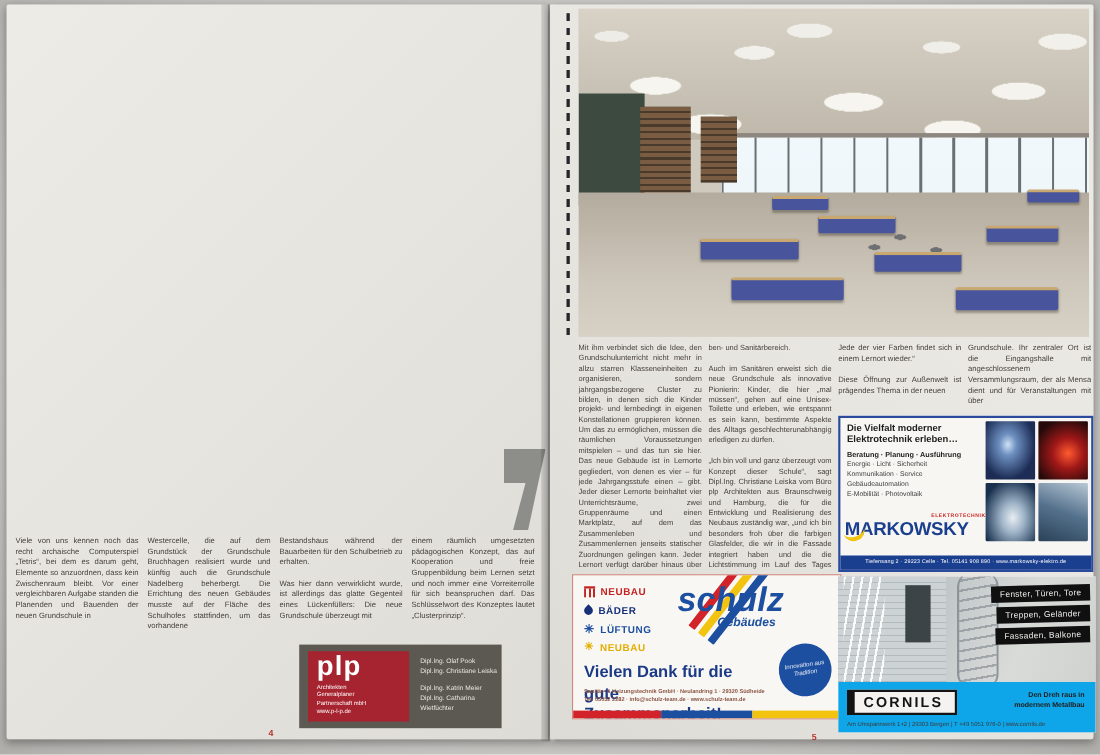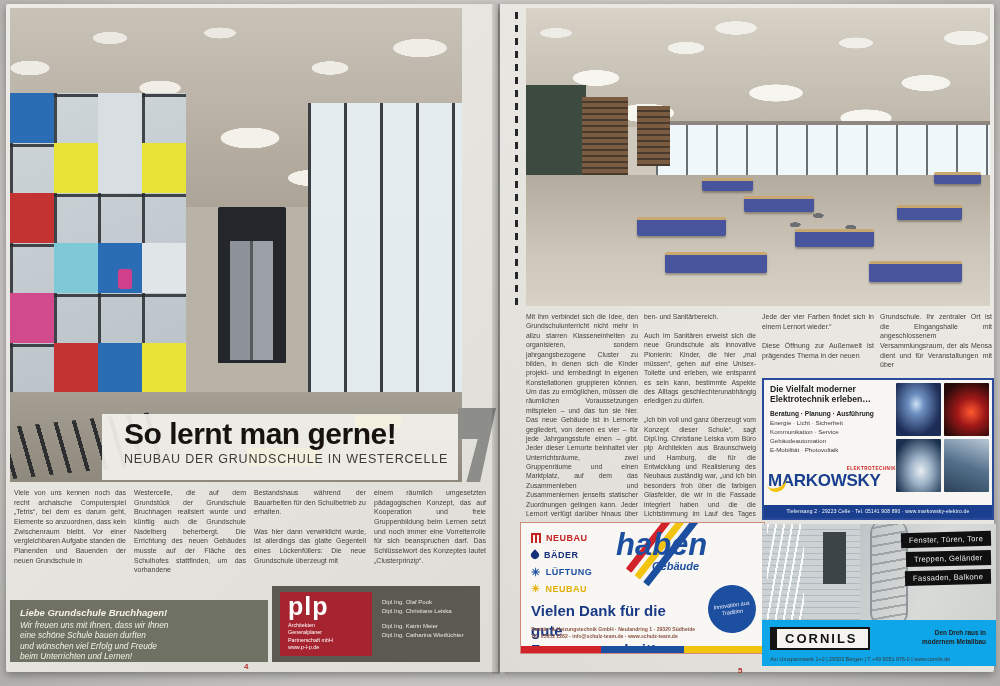--- a/index.html
+++ b/index.html
@@ -80,21 +80,21 @@
   .c1{left:8px;} .c2{left:128px;} .c3{left:248px;} .c4{left:368px;}
   .page-right .col{top:308px;}
   .rc1{left:26px;height:206px;font-size:6.8px;} .rc2{left:144px;height:206px;font-size:6.8px;}
   .rc3{left:262px;height:64px;} .rc4{left:380px;height:64px;}
 
   
   .greeting{position:absolute;left:4px;top:596px;width:258px;height:62px;background:#6e7164;
     color:#f4f1e4;padding:7px 10px;box-sizing:border-box;font-style:italic;}
   .greet-title{font-size:9.5px;font-weight:bold;margin-bottom:2px;}
   .greet-body{font-size:8.3px;line-height:1.25;}
-  .plp-panel{position:absolute;left:266px;top:582px;width:208px;height:76px;background:#5c5953;}
+  .plp-panel{position:absolute;left:266px;top:582px;width:184px;height:76px;background:#5c5953;}
   .plp-logo-box{position:absolute;left:8px;top:6px;width:92px;height:64px;background:#a6242f;color:#fff;
     padding:2px 8px;box-sizing:border-box;}
   .plp-word{font-size:25px;font-weight:600;line-height:1;letter-spacing:1px;}
   .plp-firm{font-size:5.4px;line-height:1.35;margin-top:3px;}
   .plp-names{position:absolute;left:110px;top:12px;color:#e9e6df;font-size:6px;line-height:1.5;}
   .plp-names .pre{margin-bottom:6px;}
 
   .pagenum{position:absolute;font-size:8px;font-weight:bold;color:#b5312b;}
   .pn-left{left:238px;top:658px;} .pn-right{left:238px;top:662px;}
 
@@ -209,51 +209,29 @@
   .cn-tag{position:absolute;right:10px;top:9px;font-size:6.4px;font-weight:800;color:#20201e;text-align:right;line-height:1.4;}
   .cn-foot{position:absolute;left:8px;bottom:4px;width:220px;font-size:5.4px;color:#3a3a38;}
 </style>
 </head>
 <body>
 
 <div class="scene">
 
   <div class="page page-left">
 
-    <div class="photo atrium">
-      <div class="atrium-ceiling"></div>
-      <div class="glass-wall"></div>
-      <div class="window-wall"></div>
-      <div class="elevator">
-        <div class="elev-doors"></div>
-      </div>
-      <div class="atrium-floor"></div>
-      <div class="railing"></div>
-      <div class="pink-chair"></div>
-      <div class="headline-box">
-        <div class="headline">So lernt man gerne!</div>
-        <div class="subhead">NEUBAU DER GRUNDSCHULE IN WESTERCELLE</div>
-      </div>
-    </div>
     <div class="quote-mark"></div>
 
     <div class="col c1 pre">Viele von uns kennen noch das recht archaische Computerspiel „Tetris“, bei dem es darum geht, Elemente so anzuordnen, dass kein Zwischenraum bleibt. Vor einer vergleichbaren Aufgabe standen die Planenden und Bauenden der neuen Grundschule in</div>
     <div class="col c2 pre">Westercelle, die auf dem Grundstück der Grundschule Bruchhagen realisiert wurde und künftig auch die Grundschule Nadelberg beherbergt. Die Errichtung des neuen Gebäudes musste auf der Fläche des Schulhofes stattfinden, um das vorhandene</div>
     <div class="col c3 pre">Bestandshaus während der Bauarbeiten für den Schulbetrieb zu erhalten.
 
 Was hier dann verwirklicht wurde, ist allerdings das glatte Gegenteil eines Lückenfüllers: Die neue Grundschule überzeugt mit</div>
     <div class="col c4 pre">einem räumlich umgesetzten pädagogischen Konzept, das auf Kooperation und freie Gruppenbildung beim Lernen setzt und noch immer eine Vorreiterrolle für sich beanspruchen darf. Das Schlüsselwort des Konzeptes lautet „Clusterprinzip“.</div>
 
-    <div class="greeting">
-      <div class="greet-title">Liebe Grundschule Bruchhagen!</div>
-      <div class="greet-body pre">Wir freuen uns mit Ihnen, dass wir Ihnen
-eine schöne Schule bauen durften
-und wünschen viel Erfolg und Freude
-beim Unterrichten und Lernen!</div>
-    </div>
 
     <div class="plp-panel">
       <div class="plp-logo-box">
         <div class="plp-word">plp</div>
         <div class="plp-firm pre">Architekten
 Generalplaner
 Partnerschaft mbH
 www.p-l-p.de</div>
       </div>
       <div class="plp-names">
@@ -342,22 +320,22 @@
           <span class="ic ic-sun">☀</span>
           <span>NEUBAU</span>
         </li>
       </ul>
       <div class="sz-logo">
         <div class="sz-stripes">
             <i class="st-r"></i>
             <i class="st-y"></i>
             <i class="st-b"></i>
           </div>
-        <div class="sz-word">haben</div>
-        <div class="sz-sub">Gebäude</div>
+        <div class="sz-word">schulz</div>
+        <div class="sz-sub">Gebäudes</div>
       </div>
       <div class="sz-badge">Innovation aus Tradition</div>
       <div class="sz-thanks">Vielen Dank für die gute Zusammenarbeit!</div>
       <div class="sz-foot pre">Sanitär- &amp; Heizungstechnik GmbH · Neulandring 1 · 29320 Südheide
 Tel. 05052 2282 · info@schulz-team.de · www.schulz-team.de</div>
       <div class="sz-stripebar">
           <i class="sb-r"></i>
           <i class="sb-b"></i>
           <i class="sb-y"></i>
         </div>

